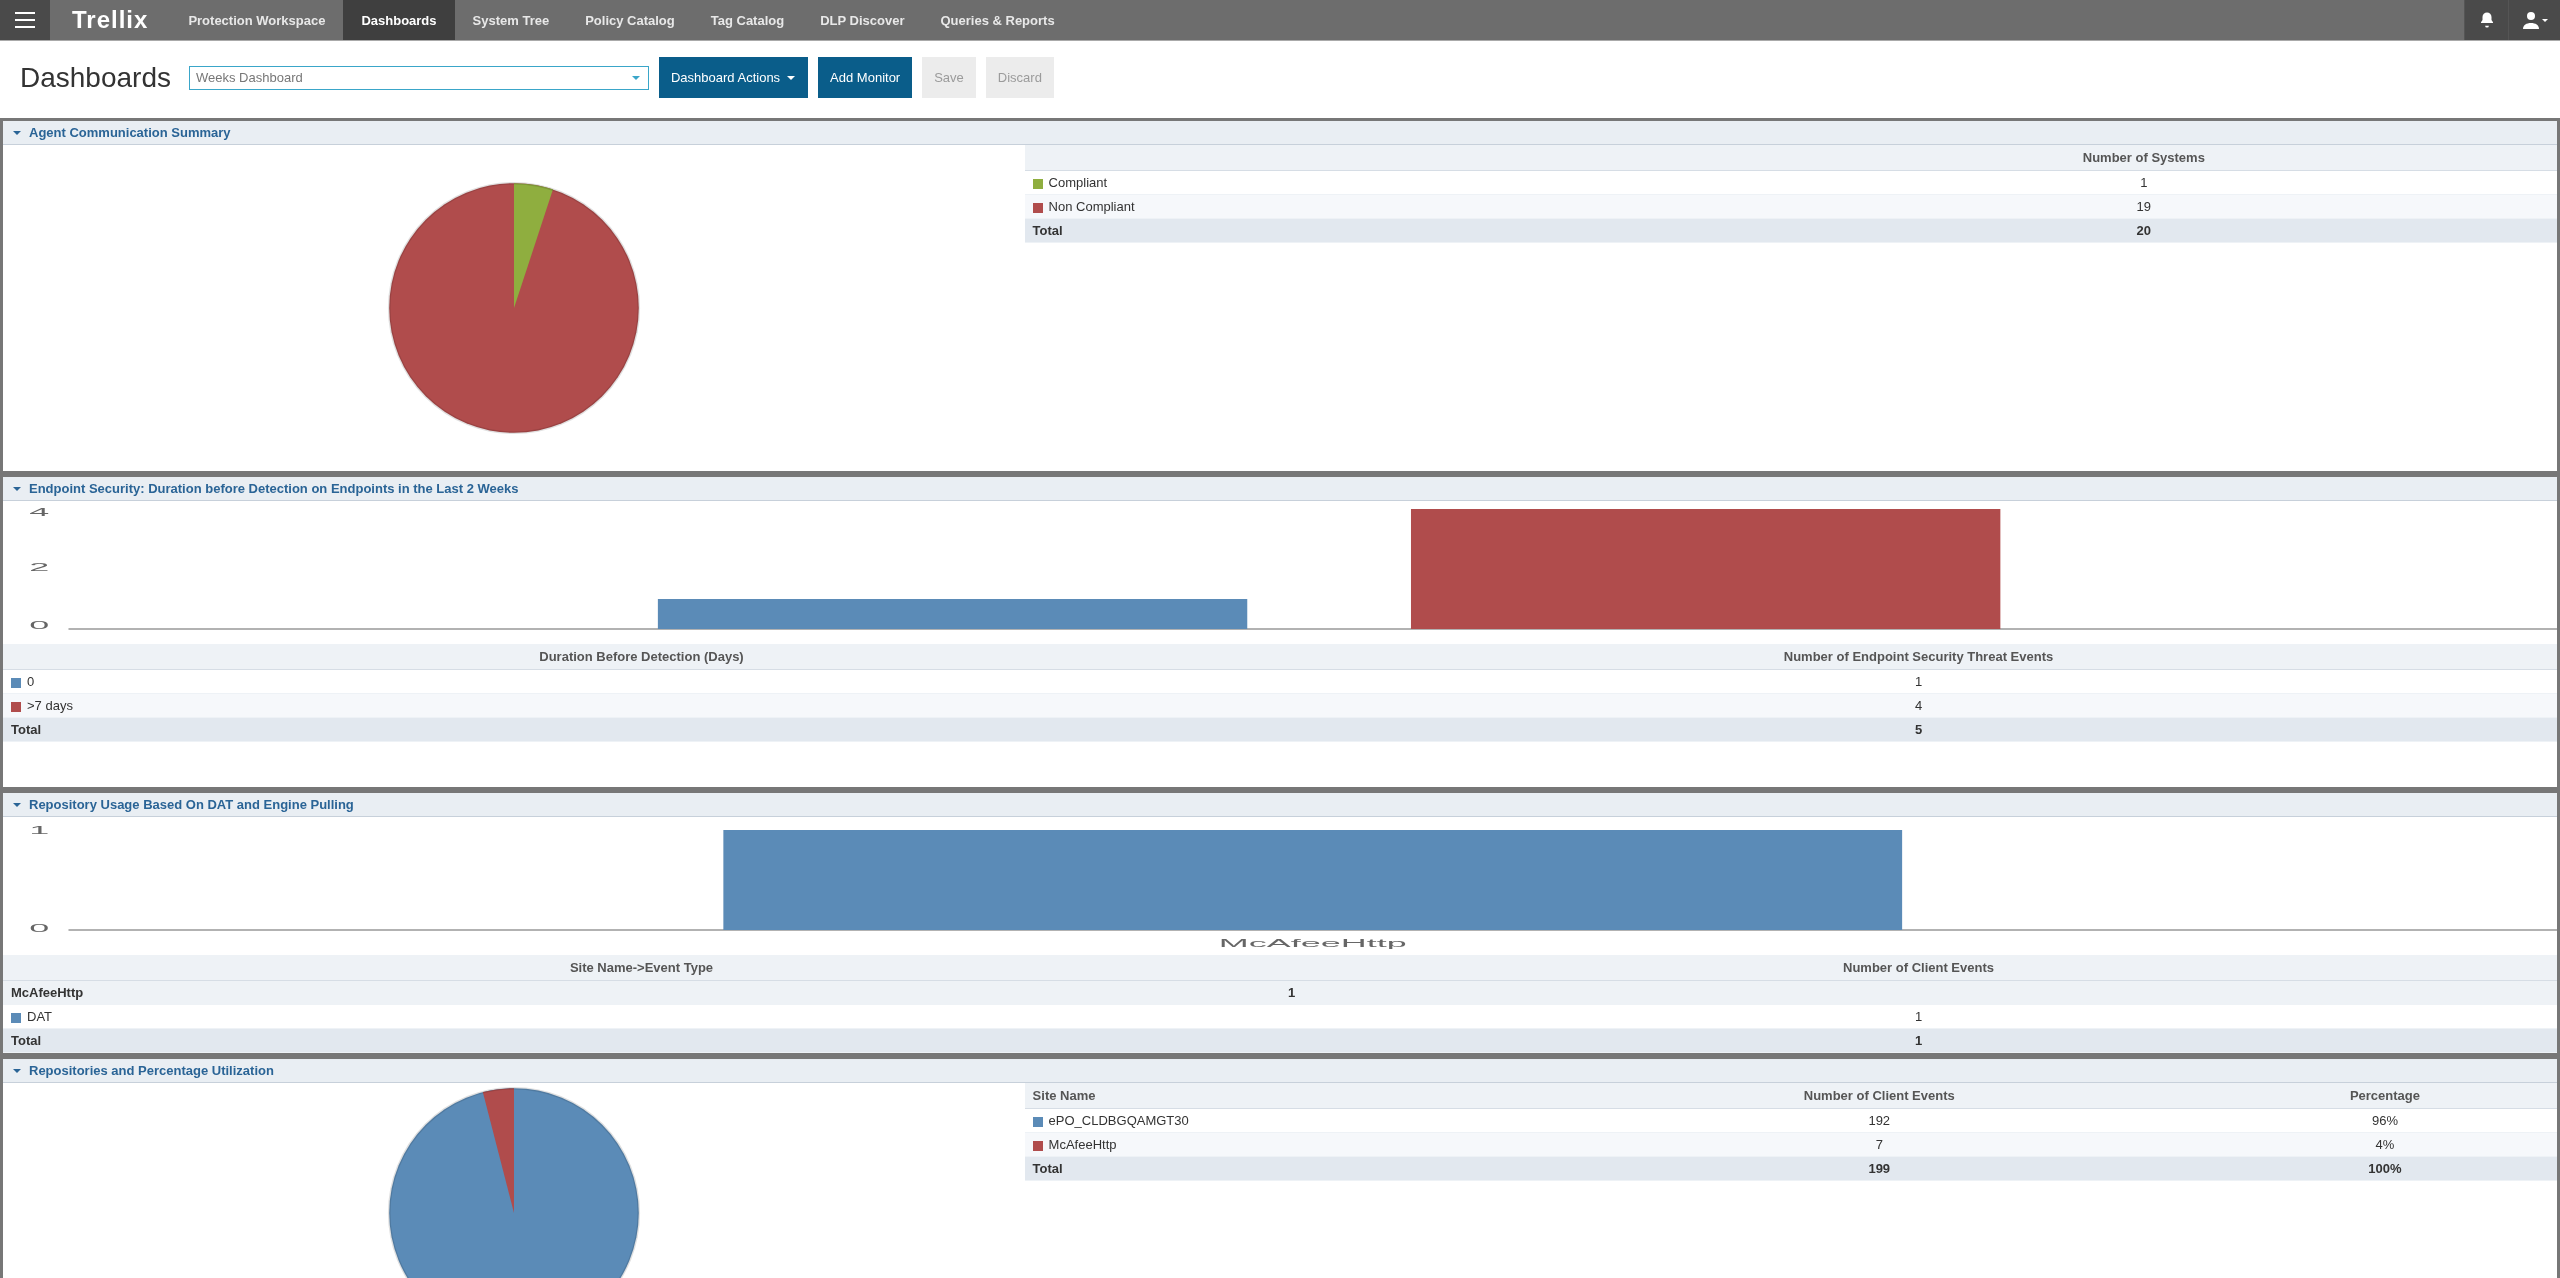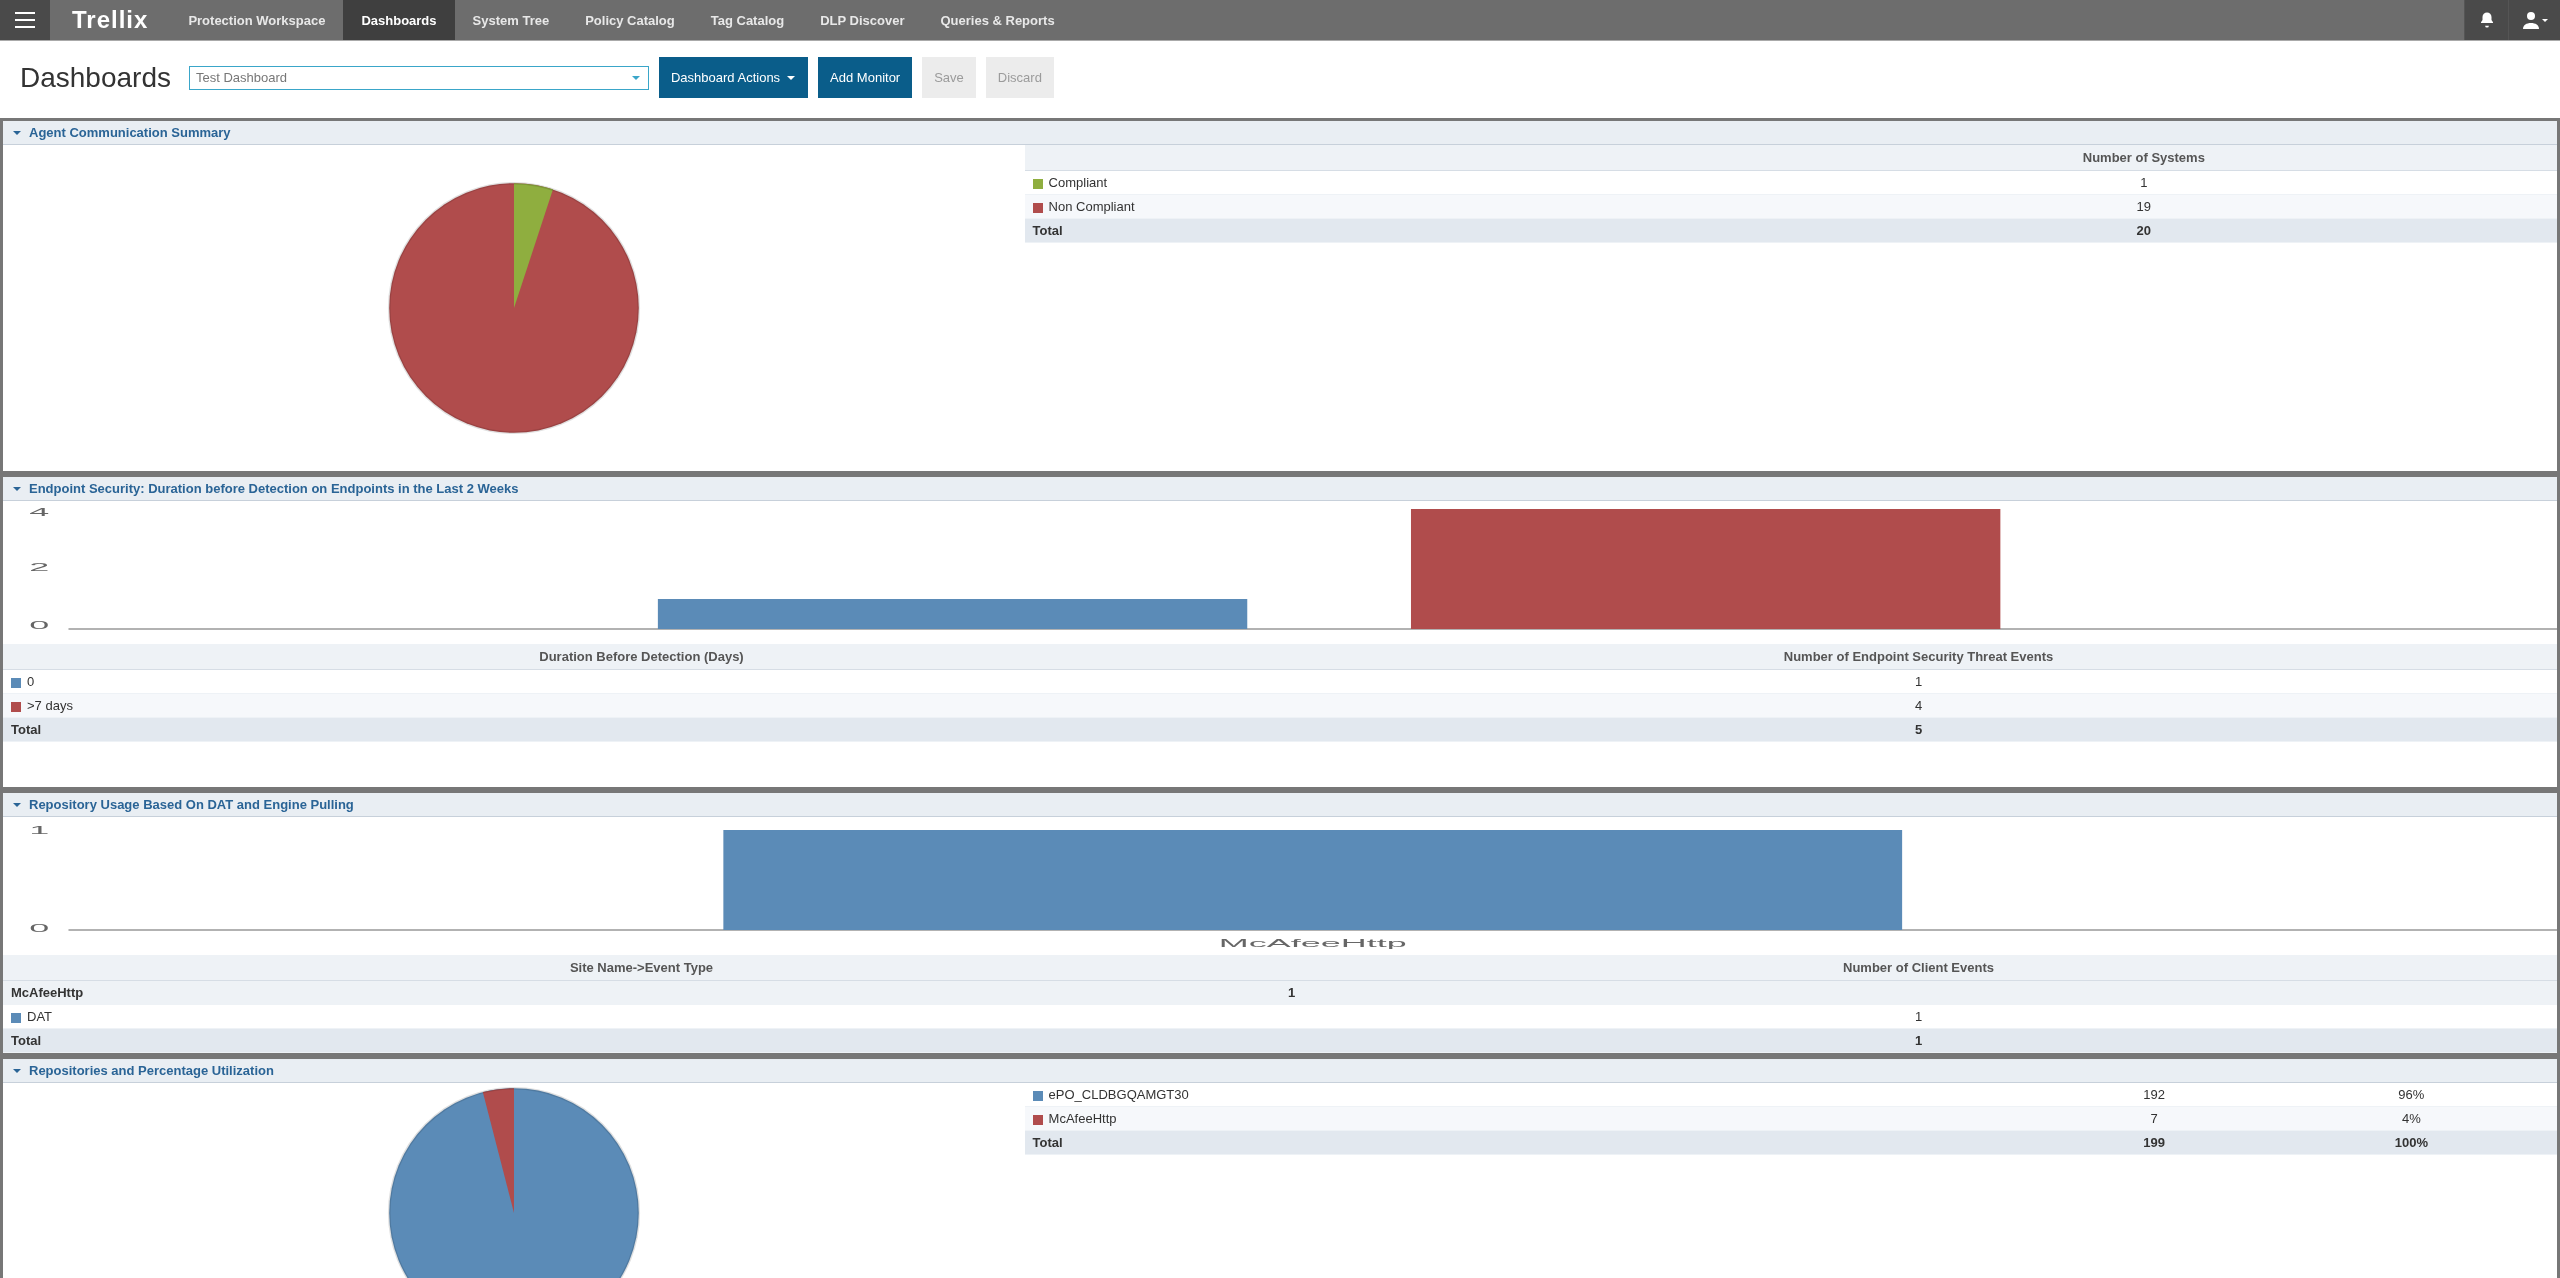--- a/index.html
+++ b/index.html
@@ -83,21 +83,21 @@
         <path d="M20 8l3 3 3-3z"></path>
       </svg>
     </div>
   </div>
 </div>
 <div class="rule"></div>
 
 <div class="actionbar">
   <div class="page-title">Dashboards</div>
   <div class="dash-select">
-    <span>Test Dashboard</span>
+    <span>Weeks Dashboard</span>
     <svg class="caret" width="12" height="12" viewBox="0 0 12 12">
         <path d="M2 4l4 4 4-4z" fill="#3aa6c9"></path>
       </svg>
   </div>
   <button class="btn btn-primary">
     <span>Dashboard Actions</span>
     <svg width="10" height="10" viewBox="0 0 10 10">
         <path d="M1 3l4 4 4-4z" fill="#fff"></path>
       </svg>
   </button>
@@ -249,20 +249,25 @@
         <svg width="260" height="260" viewBox="0 0 200 200">
           <circle cx="100" cy="100" r="96" fill="#5b8bb7"></circle>
 
           <path d="M100 100 L100 4 A96 96 0 0 0 76 7 Z" fill="#b04c4c"></path>
           <ellipse cx="100" cy="100" rx="96" ry="96" fill="none" stroke="rgba(0,0,0,0.12)" stroke-width="2"></ellipse>
         </svg>
       </div>
       <div style="flex:1;">
         <table>
           <tbody>
+                <tr>
+            <th class="left" style="width:34%">Site Name</th>
+            <th>Number of Client Events</th>
+            <th>Percentage</th>
+          </tr>
           <tr>
             <td class="left"><span class="swatch" style="background:#5b8bb7"></span><span>ePO_CLDBGQAMGT30</span></td>
             <td>192</td>
             <td>96%</td>
           </tr>
           <tr class="alt">
             <td class="left"><span class="swatch" style="background:#b04c4c"></span><span>McAfeeHttp</span></td>
             <td>7</td>
             <td>4%</td>
           </tr>

